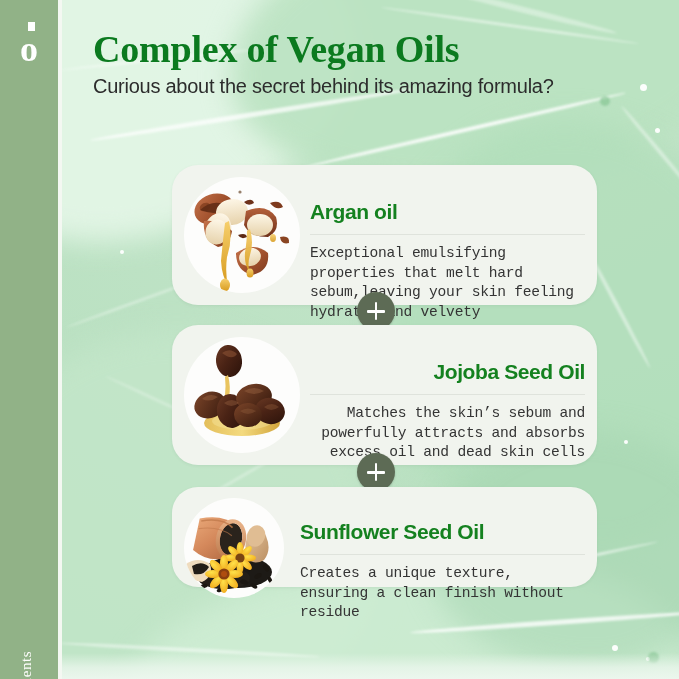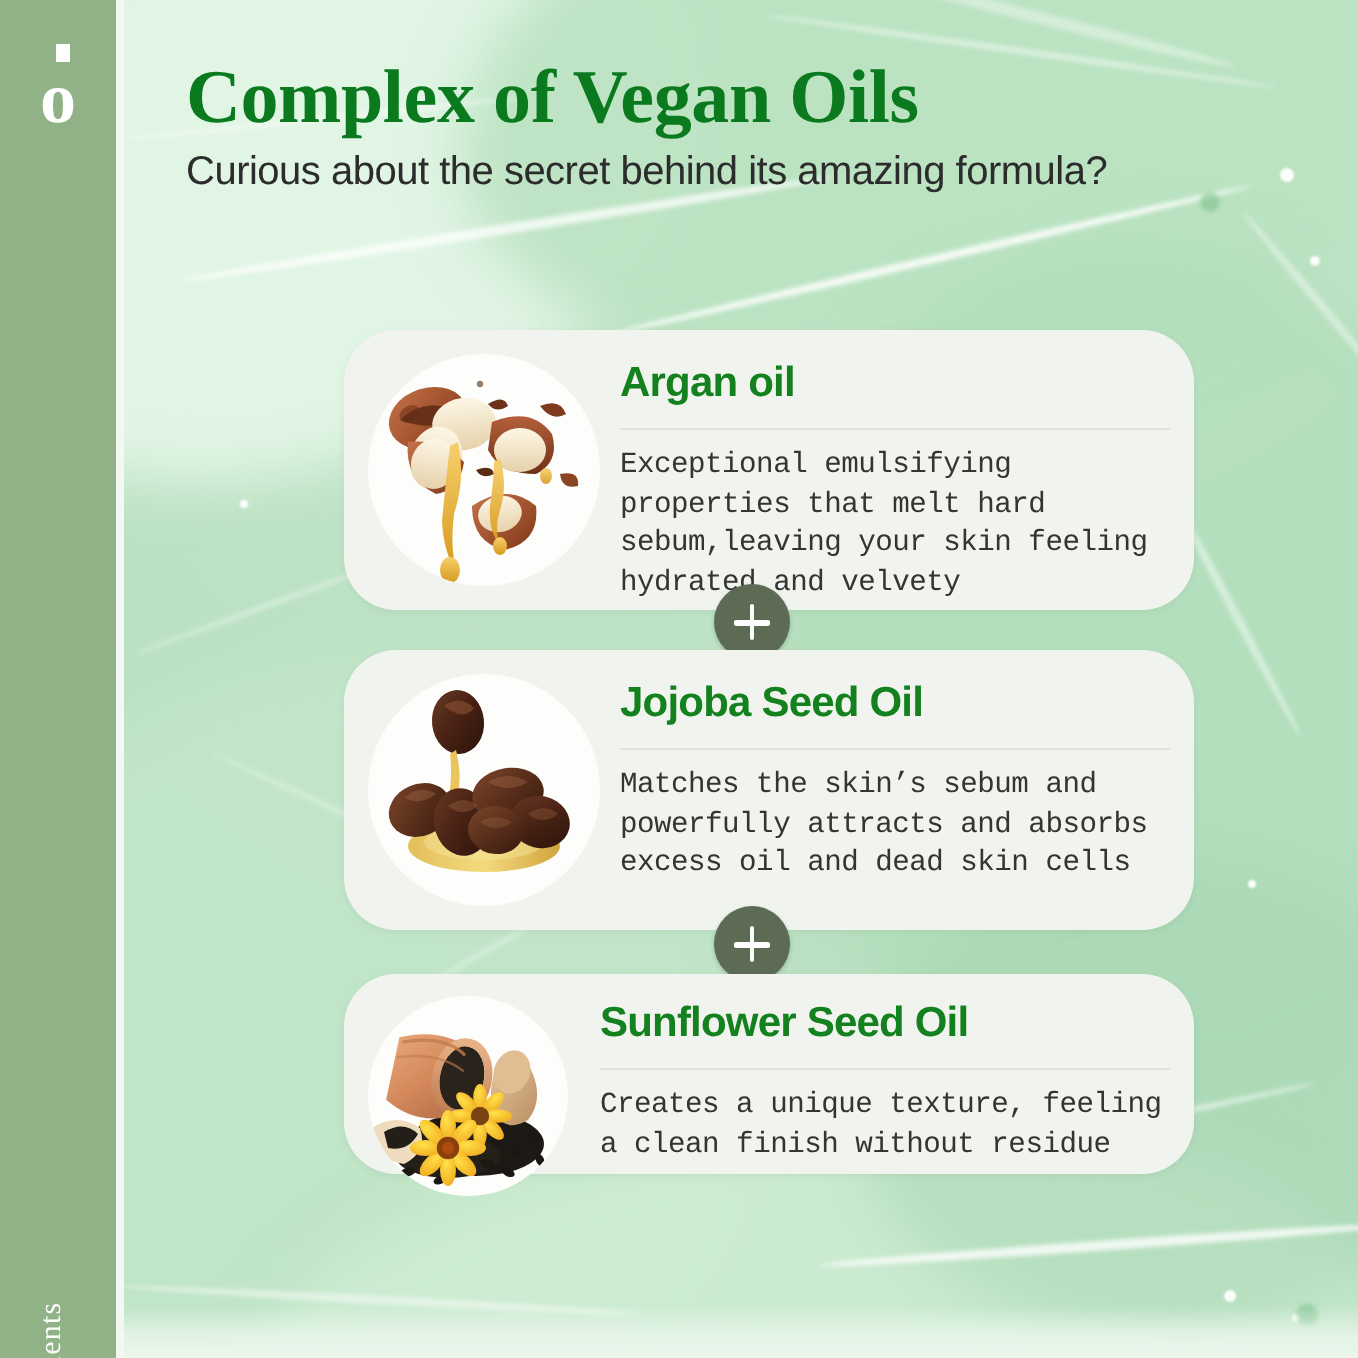--- a/index.html
+++ b/index.html
@@ -88,29 +88,29 @@
     letter-spacing:-.25px;
   }
 
   
   .card{
     position:absolute;left:172px;width:425px;
     background:#f1f4ee;border-radius:26px;
     box-shadow:0 1px 3px rgba(90,120,95,.10);
   }
   #card1{top:165px;height:140px;}
-  #card2{top:325px;height:140px;}
+  #card2{top:325px;height:140px;text-align:right;}
   #card3{top:487px;height:100px;}
   .thumb{
     position:absolute;left:12px;top:12px;
     border-radius:50%;background:#fdfdfc;overflow:hidden;
   }
   #card1 .thumb,#card2 .thumb{width:116px;height:116px;}
   #card3 .thumb{width:100px;height:100px;top:11px;}
-  .body{position:absolute;}
+  .body{position:absolute;margin-top:20px;}
   #card1 .body{left:138px;top:14px;right:12px;}
   #card2 .body{left:138px;top:14px;right:12px;}
   #card3 .body{left:128px;top:12px;right:12px;}
   .h-oil{
     font-family:"Liberation Sans",sans-serif;
     font-weight:700;font-size:21px;line-height:26px;
     color:#14811f;letter-spacing:-.4px;
   }
   .rule{height:1px;background:#dfe3dc;margin:9px 0 9px 0;}
   .desc{
@@ -380,17 +380,17 @@
             <ellipse cx="-7.8" cy="-7.8" rx="4" ry="8" transform="rotate(-45 -7.8 -7.8)"></ellipse>
           </g>
           <circle r="5.6" fill="#8a3f10"></circle>
           <circle r="3" fill="#b8510f" opacity=".8"></circle>
         </g>
       </svg>
     </div>
     <div class="body">
       <div class="h-oil">Sunflower Seed Oil</div>
       <div class="rule"></div>
-      <div class="desc">Creates a unique texture, feeling a clean finish without residue</div>
+      <div class="desc">Creates a unique texture, ensuring a clean finish without residue</div>
     </div>
   </div>
 
 </div>
 
 </body></html>

